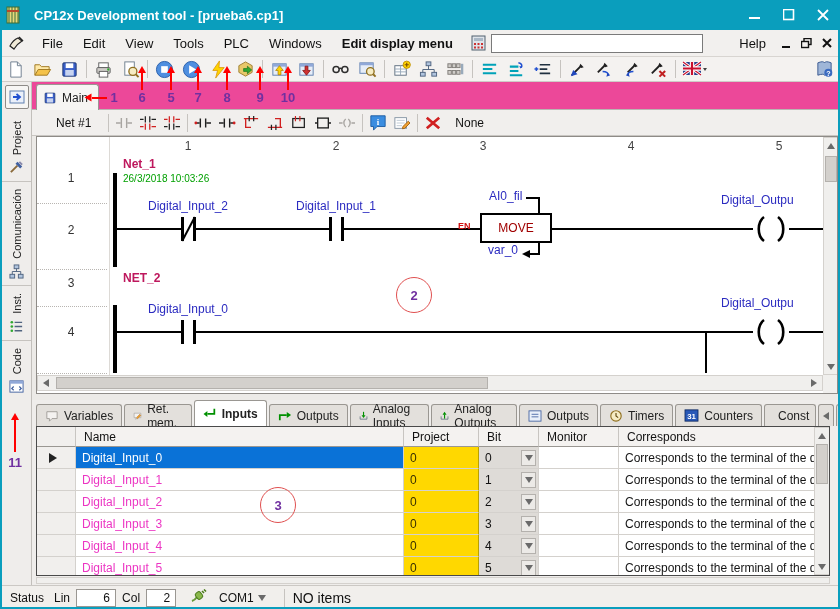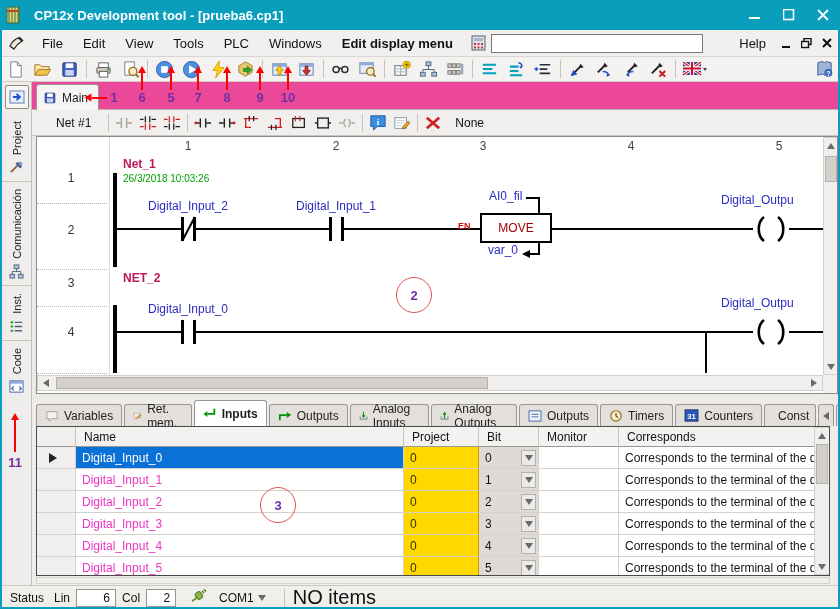--- a/index.html
+++ b/index.html
@@ -787,21 +787,21 @@
     <span style="margin:0 8px">
       <svg width="17" height="14" viewBox="0 0 17 14">
           <path d="M2 12 q3-1 5-4" fill="none" stroke="#6a9a3a" stroke-width="2"></path>
           <rect x="6" y="3" width="6" height="7" rx="2" fill="#8ab84a" stroke="#4a7a1a" transform="rotate(-40 9 6.5)"></rect>
           <path d="M12 2 l2 2 M14 0.5 l2 2" stroke="#4a7a1a" stroke-width="1.6"></path>
         </svg>
     </span>
     <span style="margin:0 4px"><span>COM1</span></span>
     <span class="arr dn" style="position:static;margin-right:10px"></span>
     <span class="vsep"></span>
-    <span style="font-size:20px">NO items</span>
+    <span style="font-size:14px">NO items</span>
   </div>
 
   <div id="anno">
 
     <div class="annline" style="left:90px;top:97px;width:15px;height:2px"></div>
     <div class="tickhead" style="left:82px;top:94px;transform:rotate(-90deg)"></div>
     <div class="annnum" style="left:102px;top:90px">1</div>
 
     <div class="tick" style="left:139px;top:72px;height:18px"></div>
       <div class="tickhead" style="left:136px;top:66px"></div>

